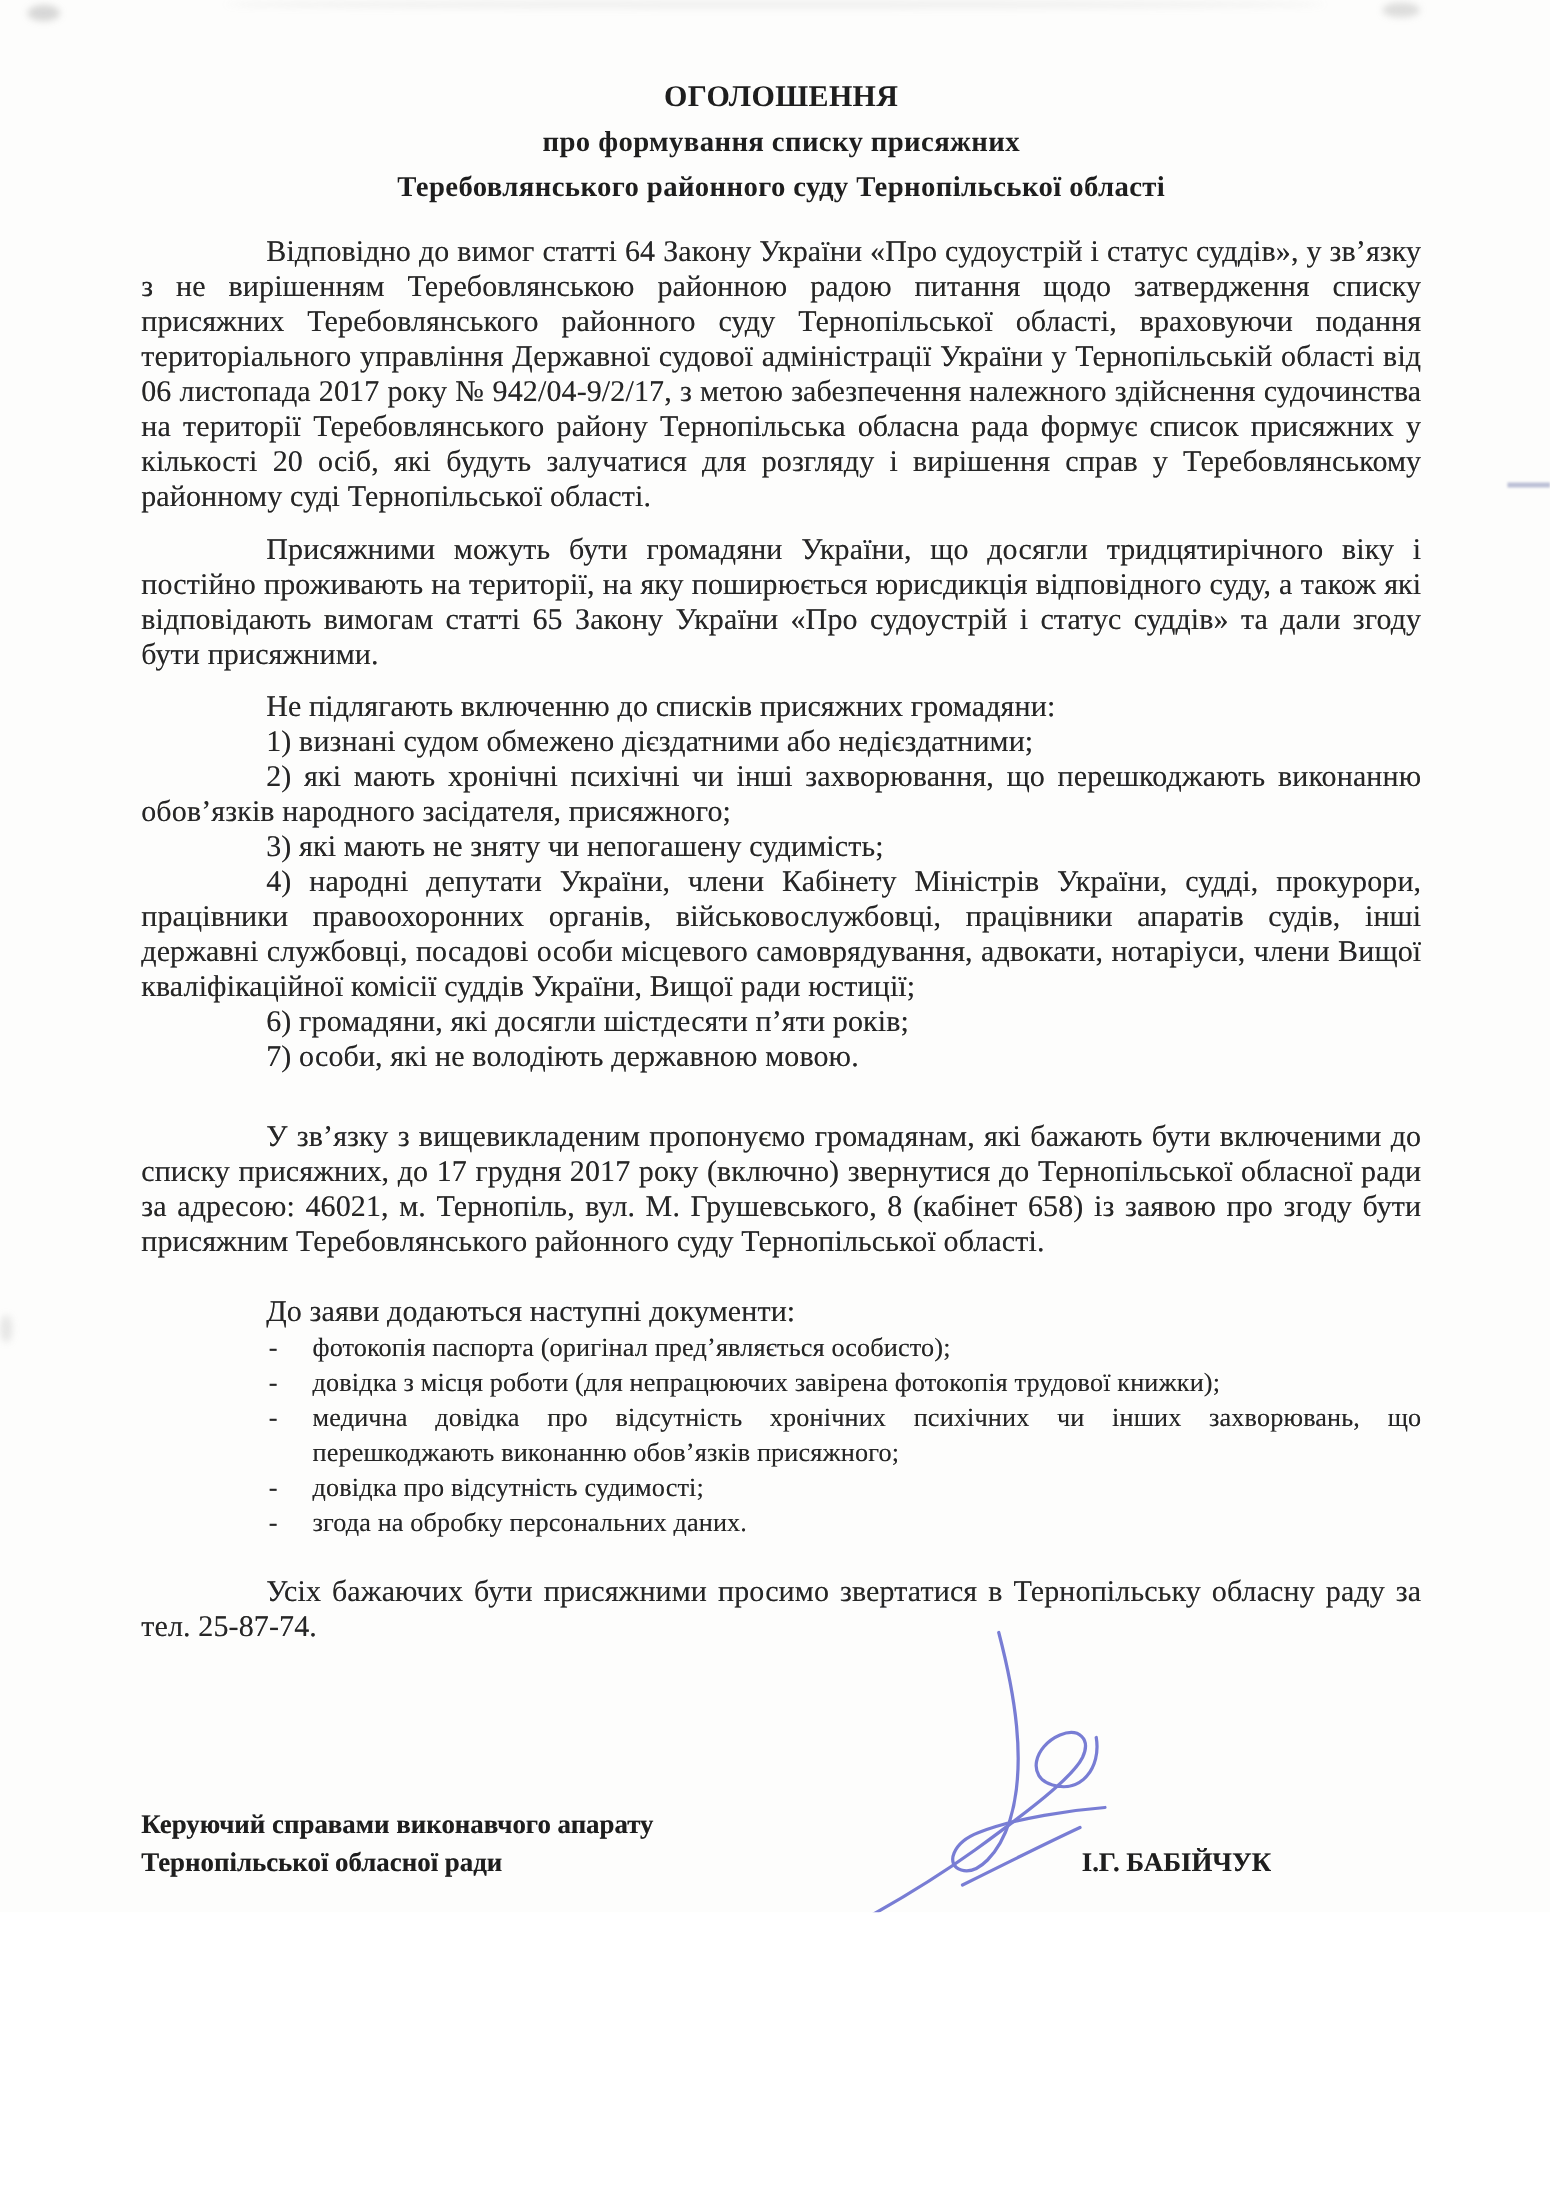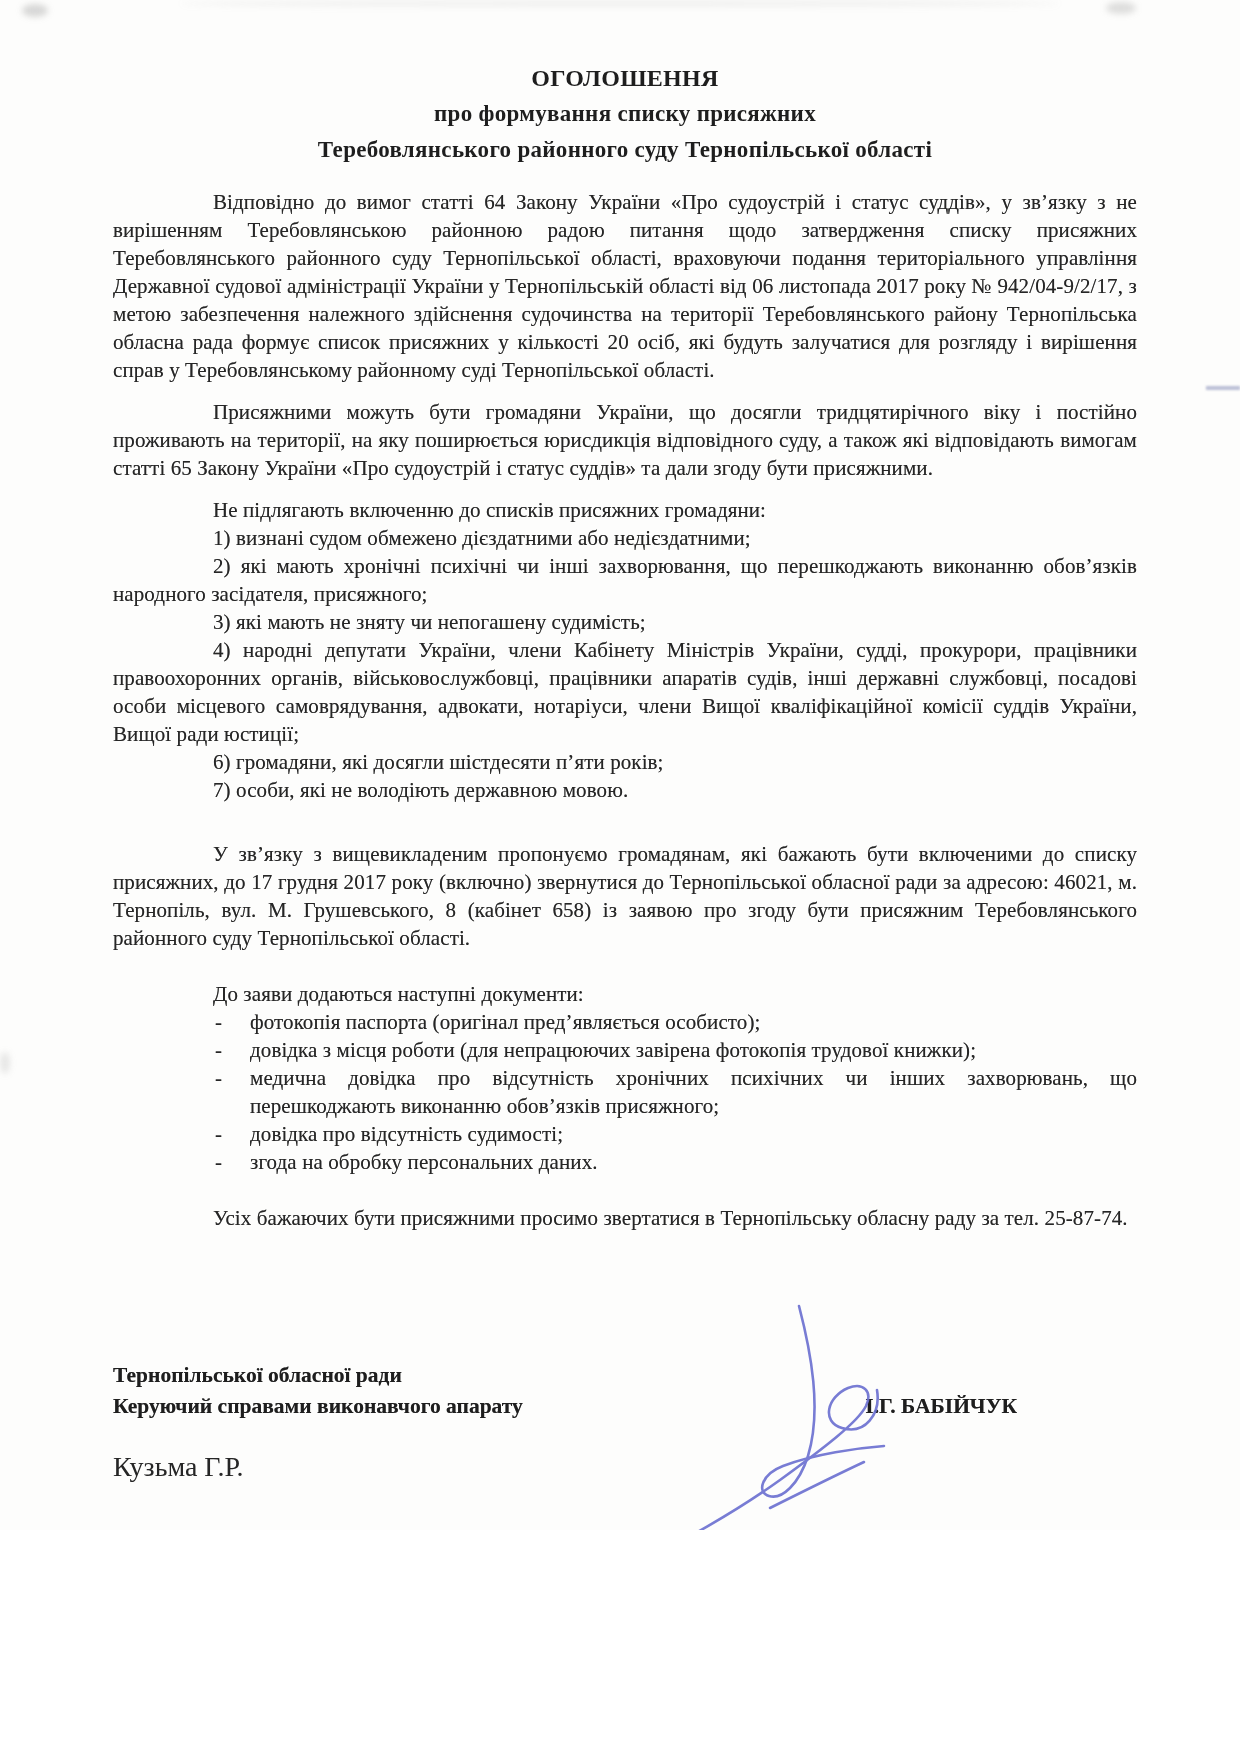--- a/index.html
+++ b/index.html
@@ -23,21 +23,21 @@
   .title-block {
     text-align: center;
     font-weight: 700;
     color: #1e1e1e;
     margin-bottom: 20px;
     letter-spacing: 0.3px;
   }
   .title-line { font-size: 23px; line-height: 36px; }
   .title-line.main { font-size: 24px; }
   .par {
-    font-size: 21px;
+    font-size: 24px;
     line-height: 28px;
     margin: 0;
     text-align: justify;
     text-indent: 100px;
     letter-spacing: 0.1px;
     text-shadow: 0 0 0.4px rgba(45,45,45,0.55);
   }
   .gap-sm { margin-top: 14px; }
   .gap-md { margin-top: 36px; }
   .gap-lg { margin-top: 28px; }
@@ -154,22 +154,22 @@
     </p>
     <p class="doc-item">
       <span class="dash">-</span>
       <span>згода на обробку персональних даних.</span>
     </p>
 
     <p class="par gap-lg">Усіх бажаючих бути присяжними просимо звертатися в Тернопільську обласну раду за тел. 25-87-74.</p>
 
     <div class="sig-row">
       <div class="sig-left">
+        <div>Керуючий справами виконавчого апарату</div>
         <div>Тернопільської обласної ради</div>
-        <div>Керуючий справами виконавчого апарату</div>
       </div>
       <div class="sig-name">І.Г. БАБІЙЧУК</div>
     </div>
 
     <div class="executor">
       <div>Кузьма Г.Р.</div>
     </div>
 
   </div>
 

